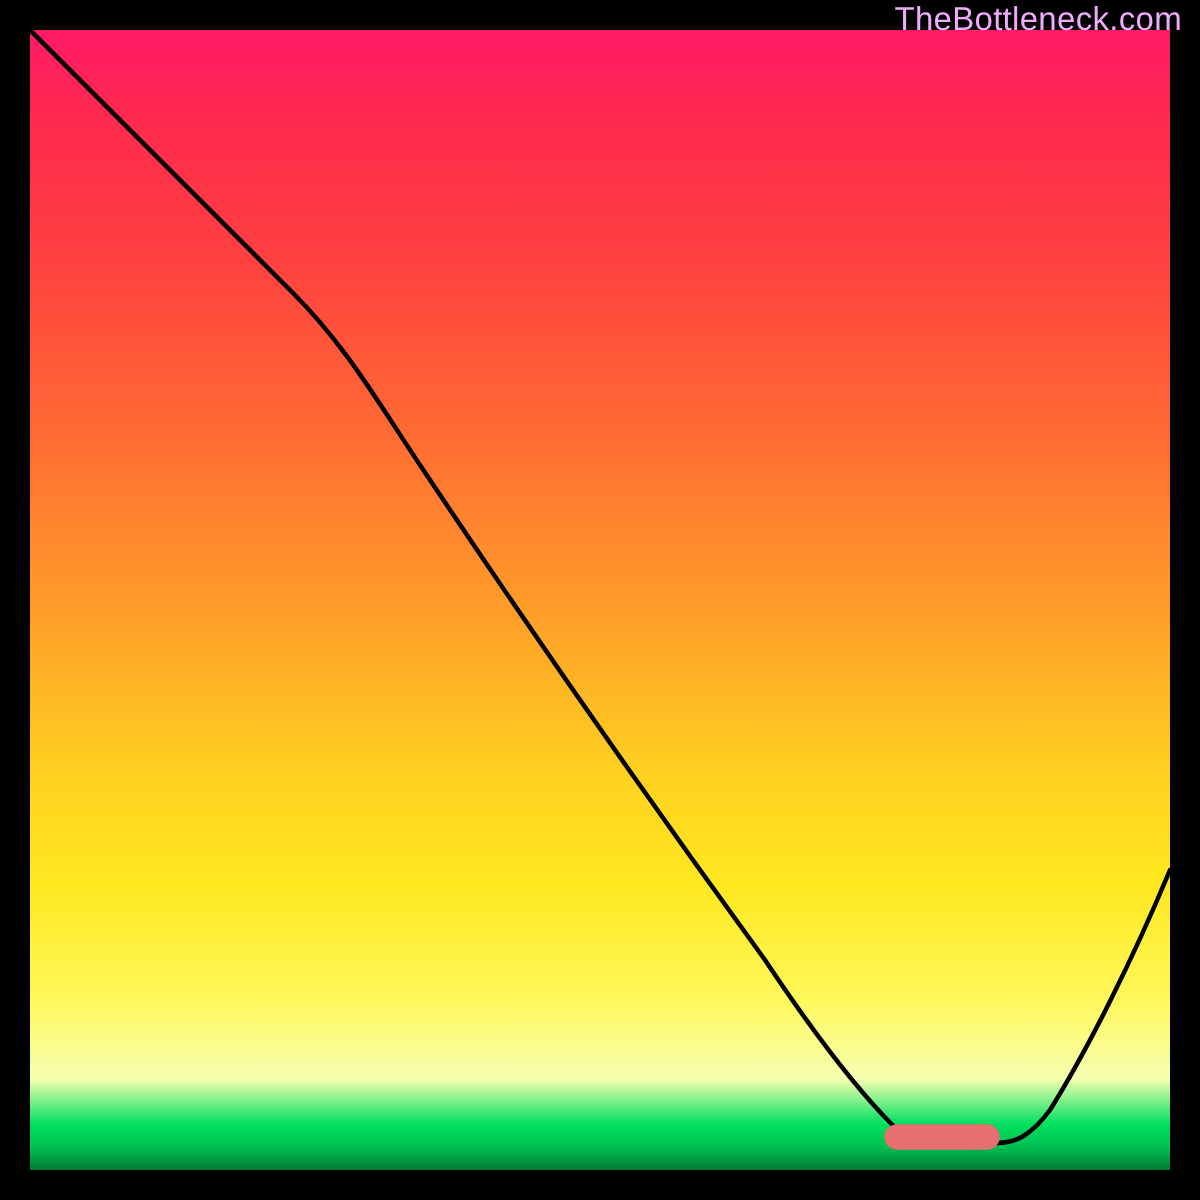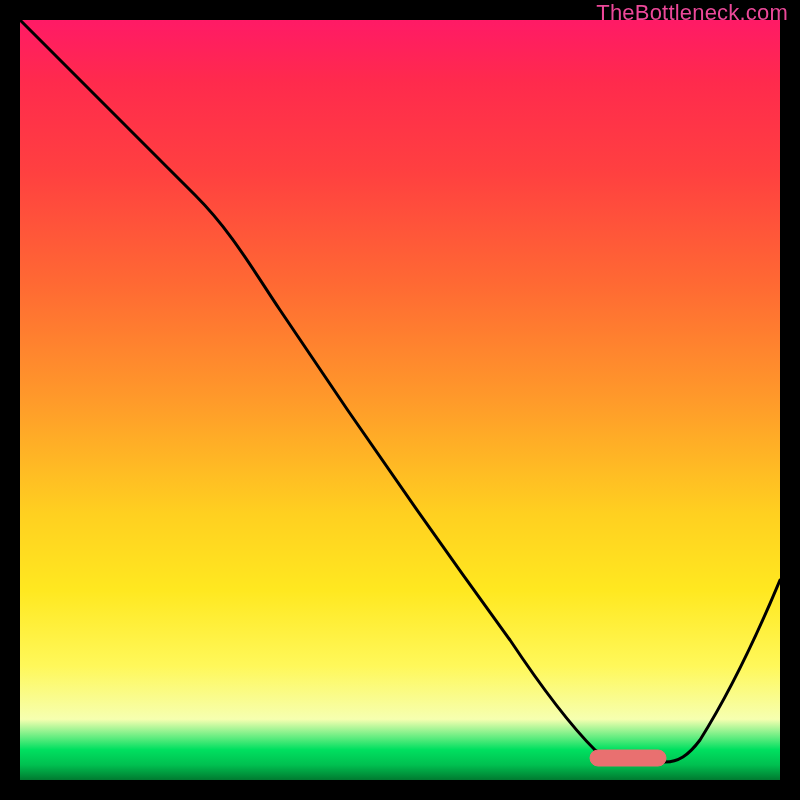--- a/index.html
+++ b/index.html
@@ -58,21 +58,21 @@
     stroke-linejoin: round;
   }
   .sweet-spot {
     fill: #e97070;
     stroke: #e97070;
   }
   .watermark {
     position: absolute;
     top: 0px;
     right: 12px;
-    color: #ec4899;
+    color: #f0abfc;
     font-size: 22px;
     font-weight: 400;
     letter-spacing: 0.2px;
     user-select: none;
     margin-left: 44px;
   }
 </style>
 </head>
 <body>
 

